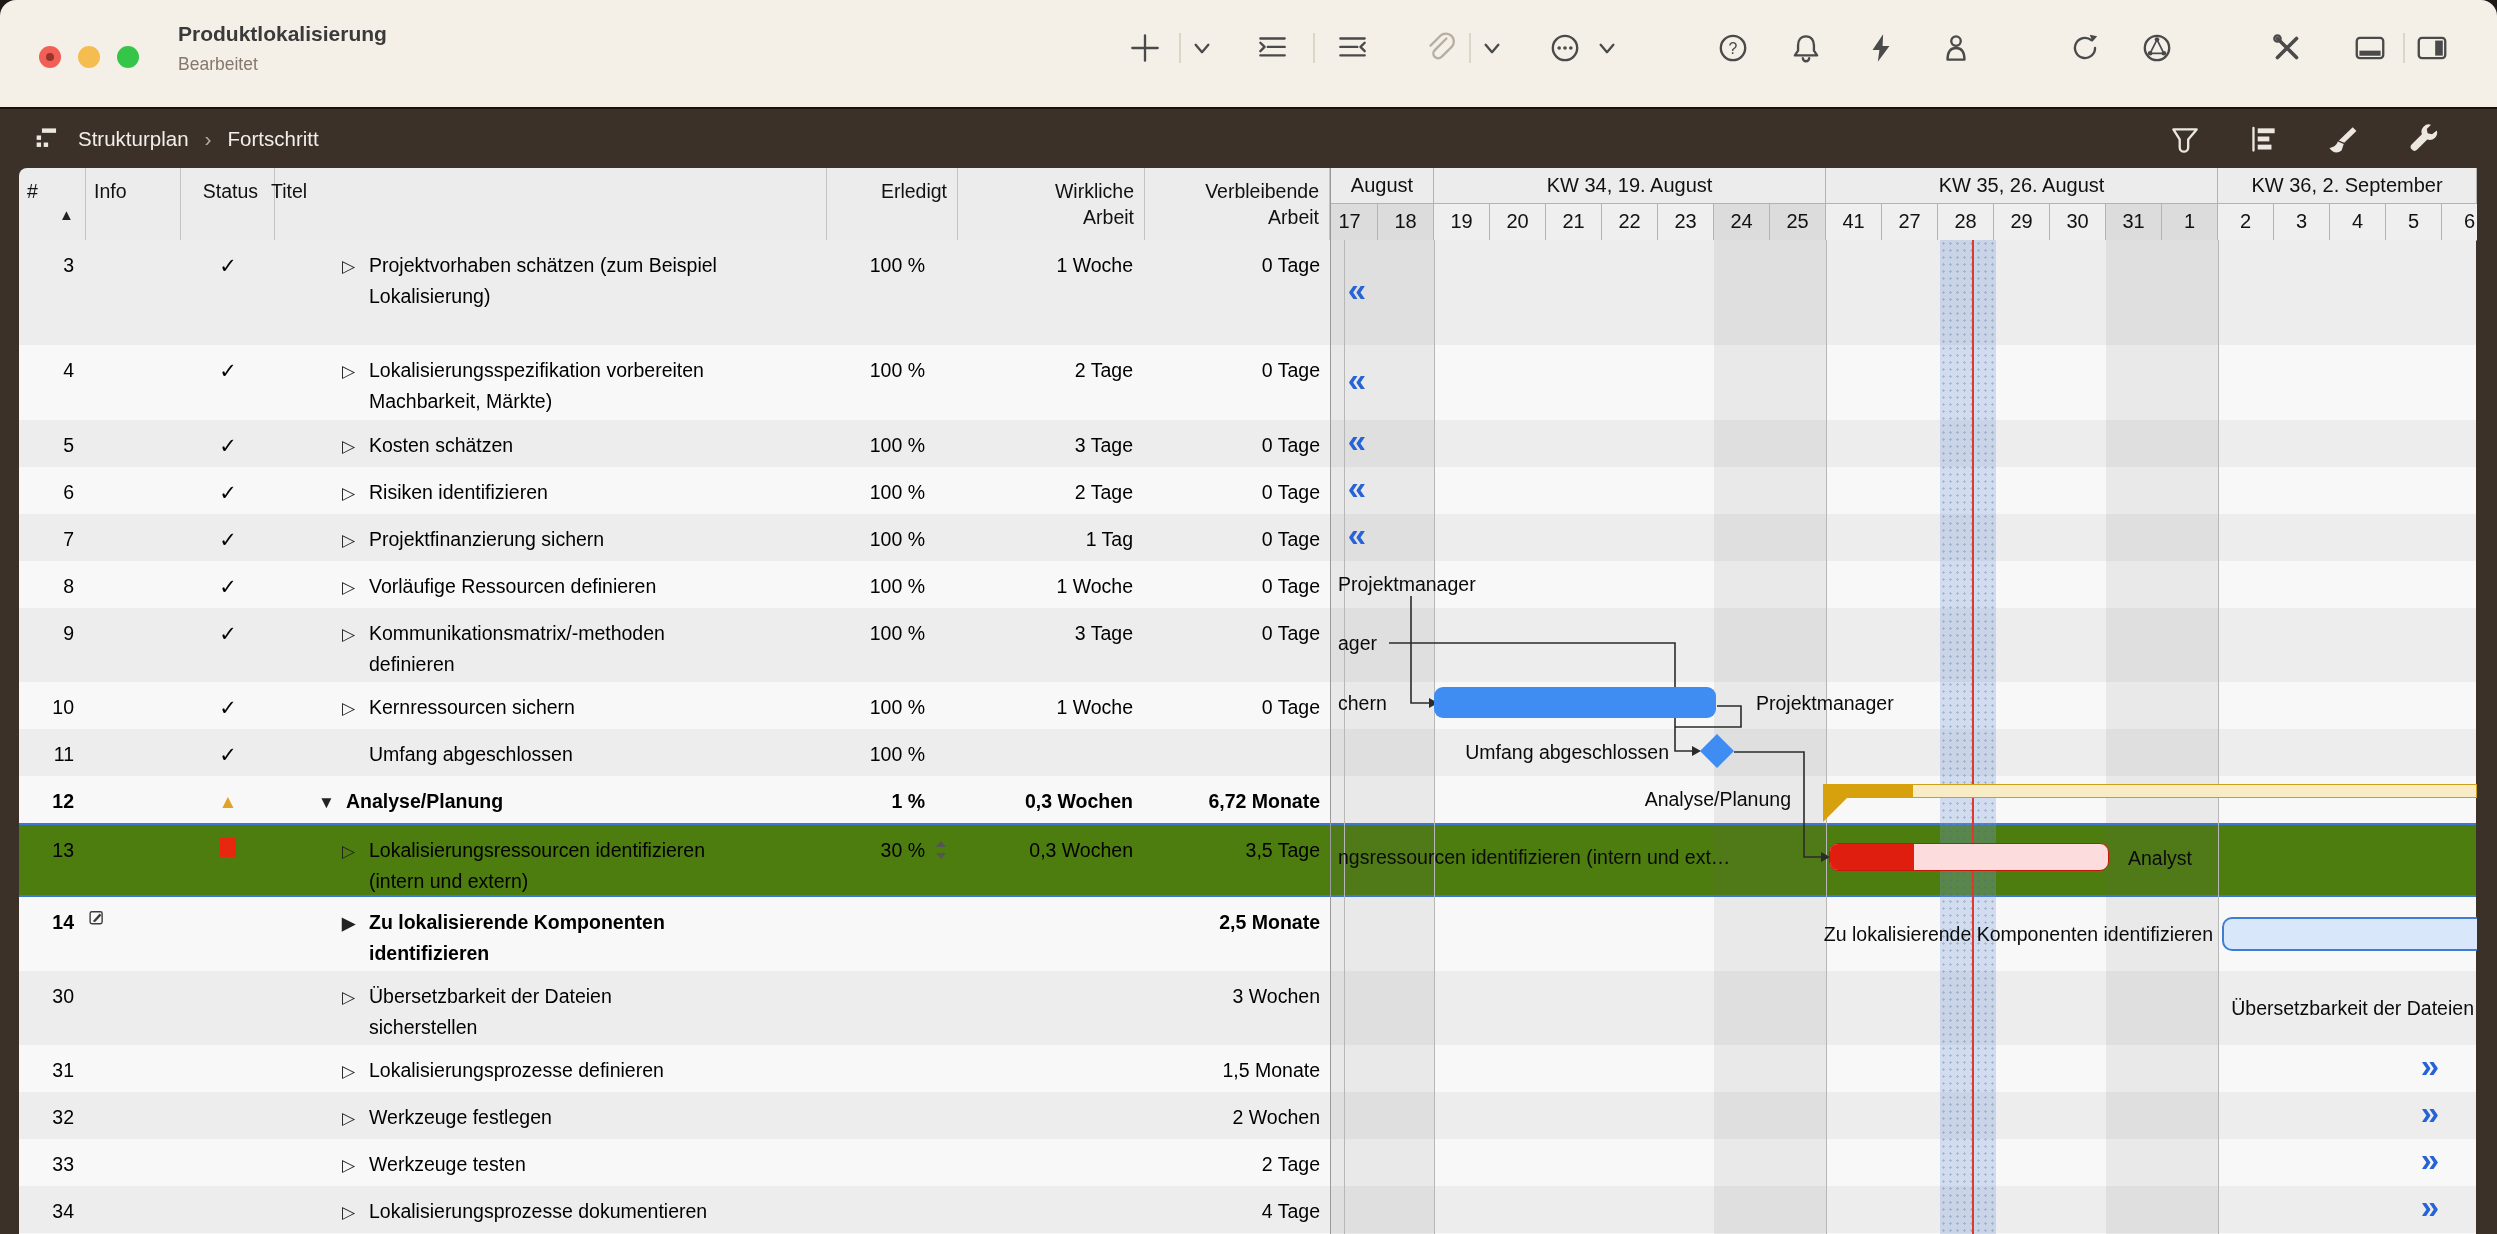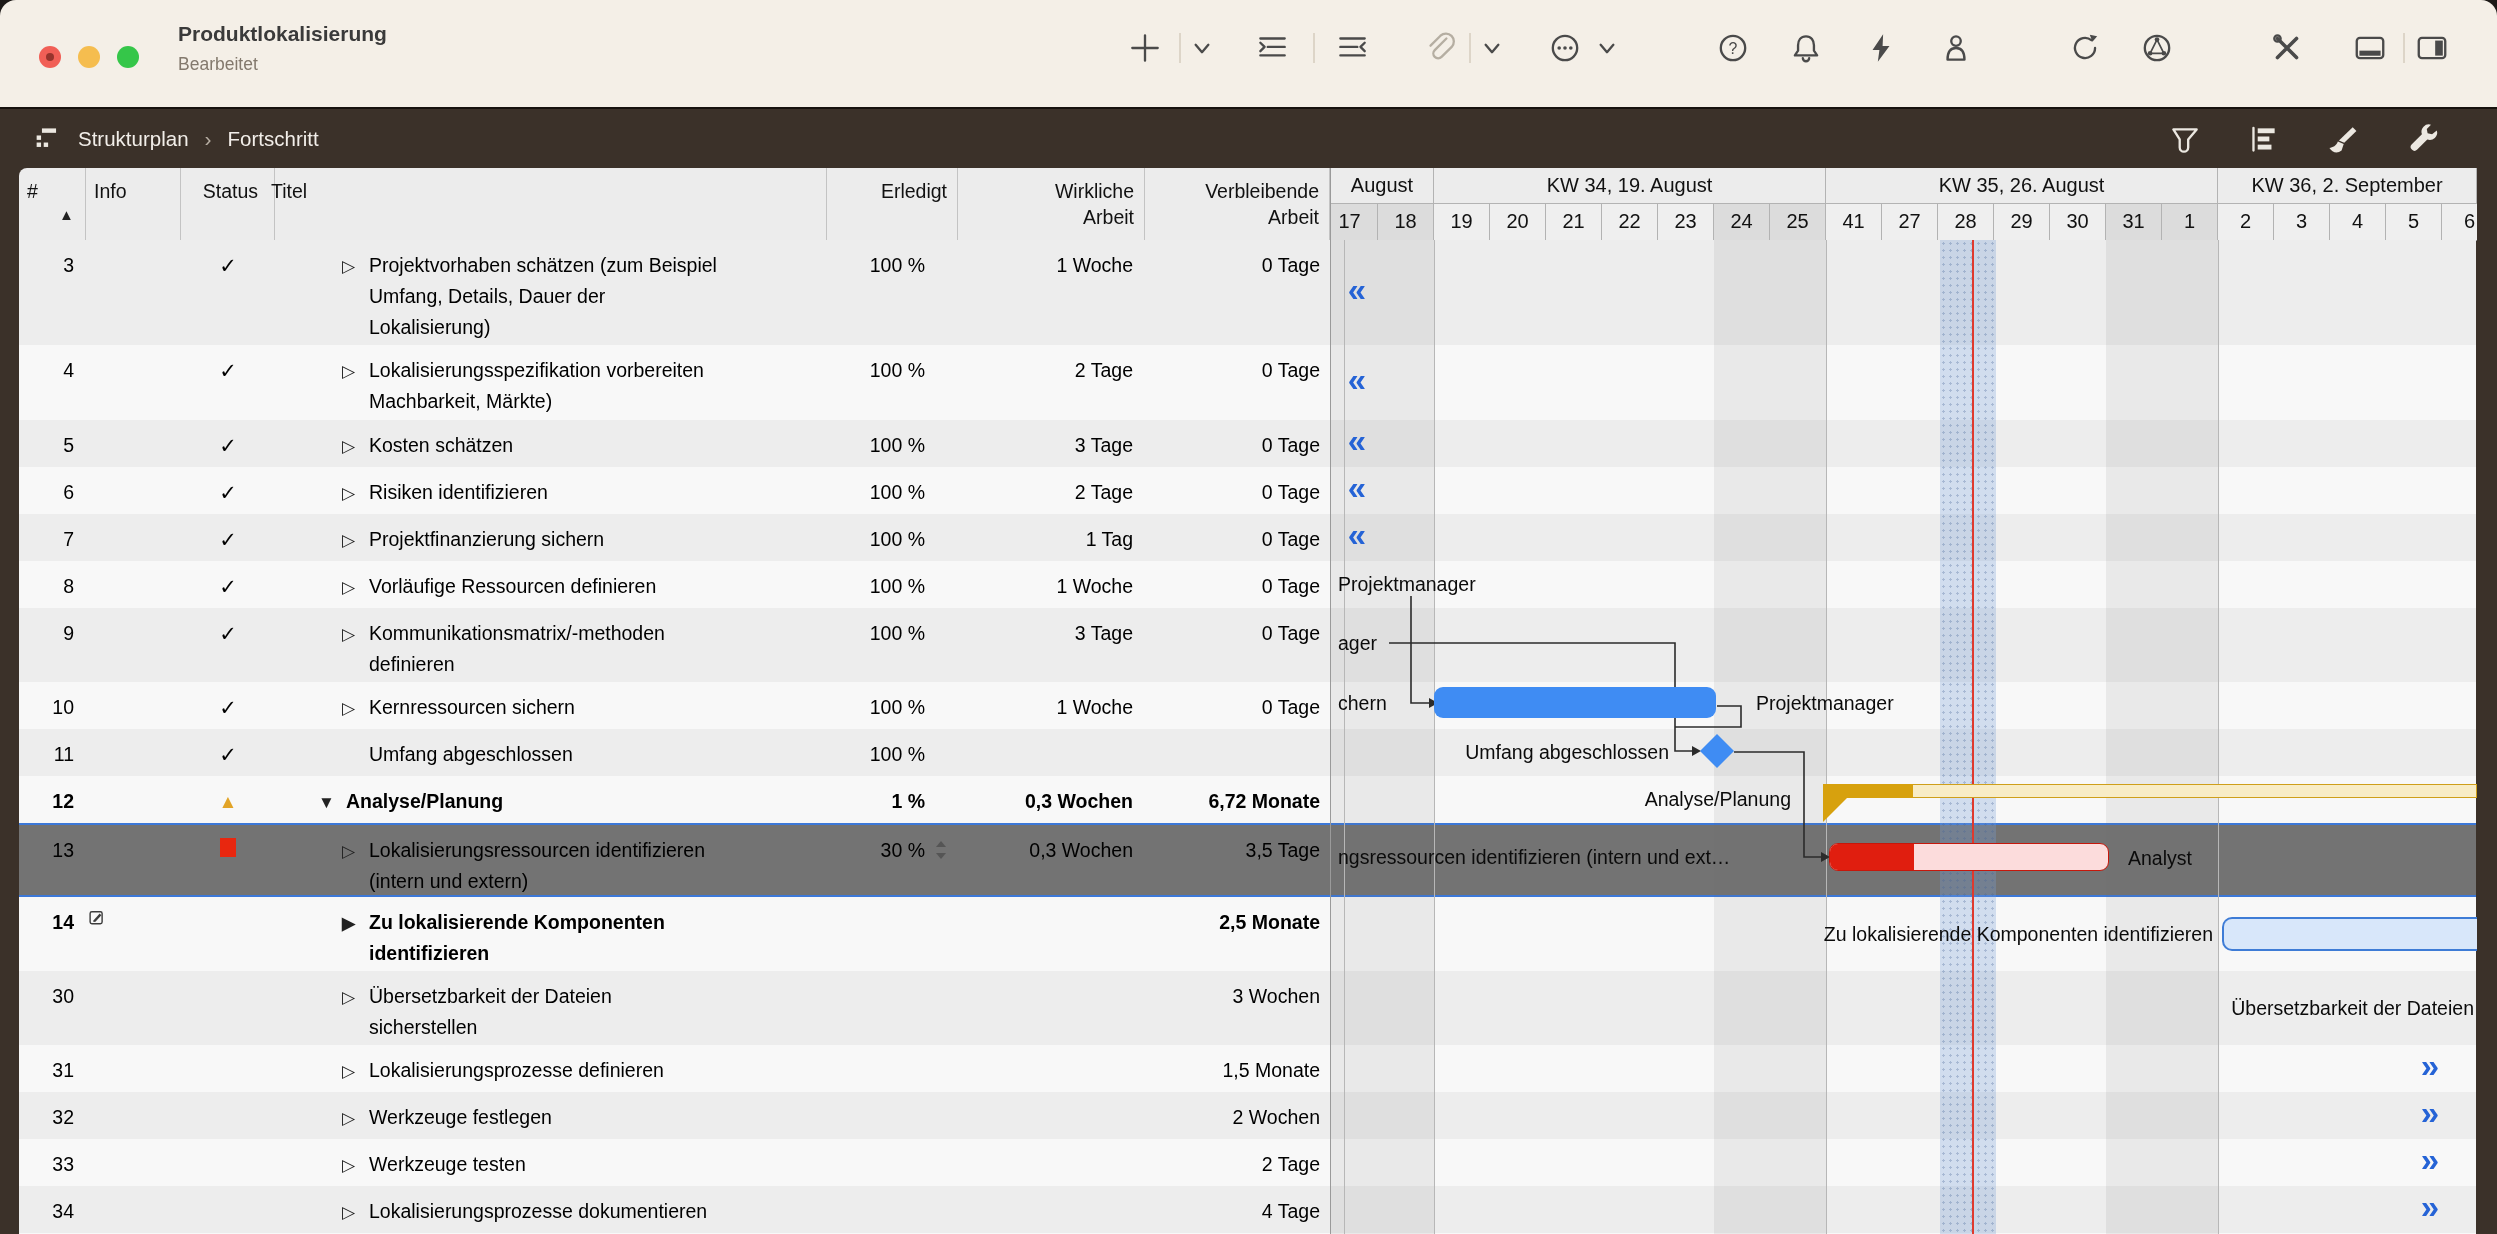--- a/index.html
+++ b/index.html
@@ -34,21 +34,21 @@
   .gw-cell{position:absolute;top:0;height:36px;box-sizing:border-box;border-right:1px solid #b3b3b3;
            border-bottom:1px solid #b3b3b3;font-size:20px;color:#111;text-align:center;line-height:35px;
            background:#ececec;white-space:nowrap;}
   .gd-cell{position:absolute;top:36px;height:36px;box-sizing:border-box;border-right:1px solid #b3b3b3;
            font-size:20px;color:#111;text-align:center;line-height:35px;background:#efefef;}
   .gd-weekend{background:#dcdcdc;}
   #rows{position:absolute;left:19px;top:72px;width:2457px;height:994px;background:#f8f8f8;overflow:hidden;}
   .trow{position:absolute;left:0;width:2457px;box-sizing:border-box;}
   .trow.shade{background:#ededed;}
   .trow.plain{background:#f8f8f8;}
-  .trow.selected{background:#737373;border-top:2px solid #3c78d8;border-bottom:2px solid #3c78d8;}
+  .trow.selected{background:#4d7c0f;border-top:2px solid #3c78d8;border-bottom:2px solid #3c78d8;}
   .cell{position:absolute;top:0;box-sizing:border-box;padding-top:10px;font-size:19.5px;color:#000;line-height:31px;}
   .cell.right{text-align:right;}
   .cell.bold{font-weight:700;}
   .num-cell{text-align:right;}
   .check{font-size:21px;}
   .warn-tri{color:#e2a427;font-size:19px;}
   .red-sq{display:inline-block;width:16px;height:19px;background:#e8270f;margin-top:3px;}
   .disc{position:absolute;top:11px;font-size:17px;color:#222;}
   .stepper{position:absolute;width:14px;height:22px;}
   .stepper .up{position:absolute;left:2px;top:2px;width:0;height:0;border-left:5px solid transparent;border-right:5px solid transparent;border-bottom:6px solid #555;}
@@ -236,21 +236,20 @@
         <div class="gd-cell" style="left: 1111px; width: 56px;">6</div>
       </div>
     <div id="rows">
         <div class="trow shade" style="top: 0px; height: 105px;">
           <div class="cell num-cell" style="left: 0px; width: 55px;">3</div>
           <div class="cell" style="left: 162px; width: 94px; text-align: center;"><span class="check">✓</span></div>
           <div class="cell" style="left: 256px; width: 564px;">
             <span class="disc" style="left: 67px;">▷</span>
             <div style="margin-left: 94px;">
               <div>Projektvorhaben schätzen (zum Beispiel</div>
-              <div>Umfang, Details, Dauer der</div>
               <div>Lokalisierung)</div>
             </div>
           </div>
           <div class="cell right" style="left: 820px; width: 86px;">100 %</div>
           <div class="cell right" style="left: 939px; width: 175px;">1 Woche</div>
           <div class="cell right" style="left: 1126px; width: 175px;">0 Tage</div>
         </div>
         <div class="trow plain" style="top: 105px; height: 75px;">
           <div class="cell num-cell" style="left: 0px; width: 55px;">4</div>
           <div class="cell" style="left: 162px; width: 94px; text-align: center;"><span class="check">✓</span></div>

